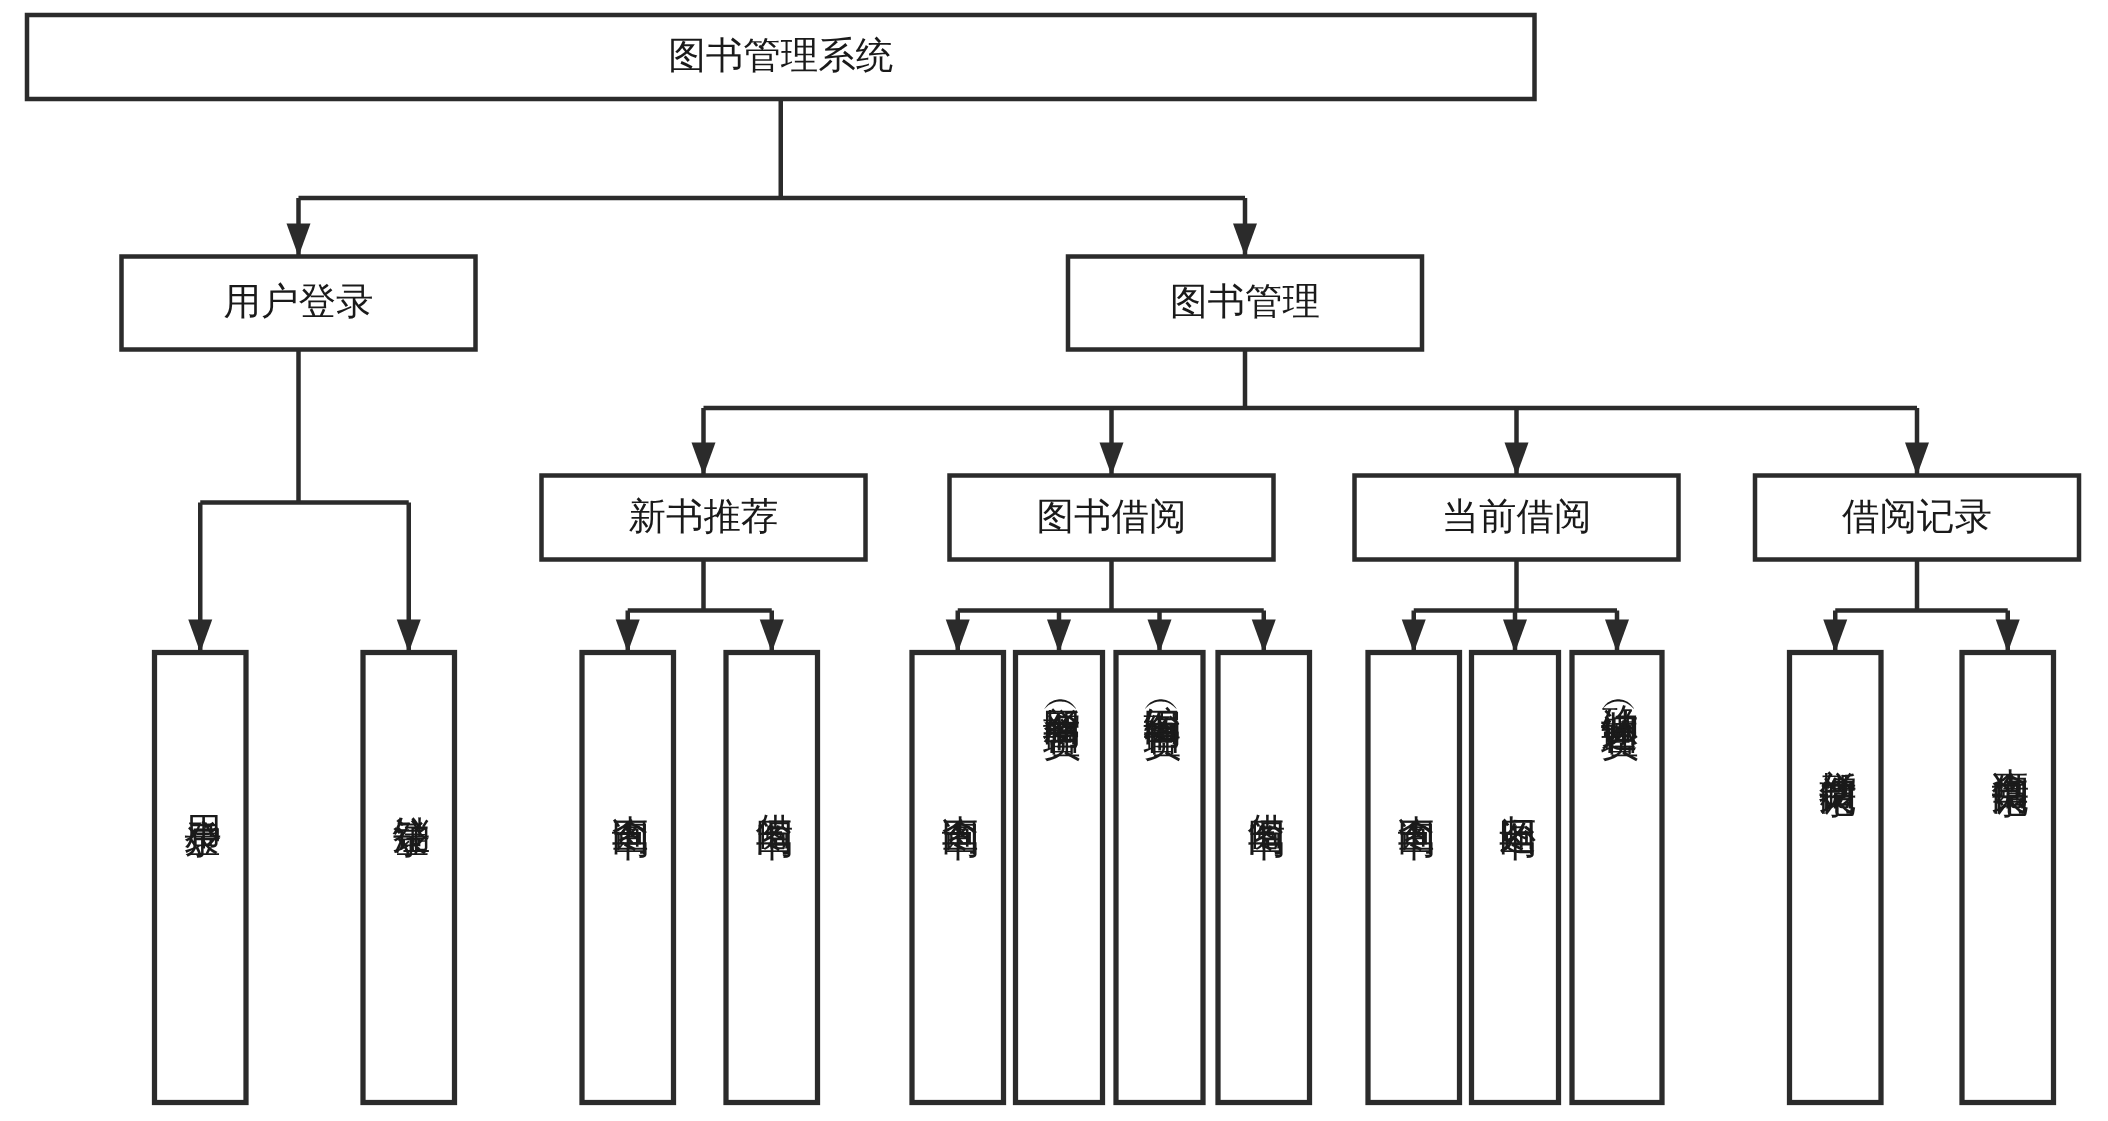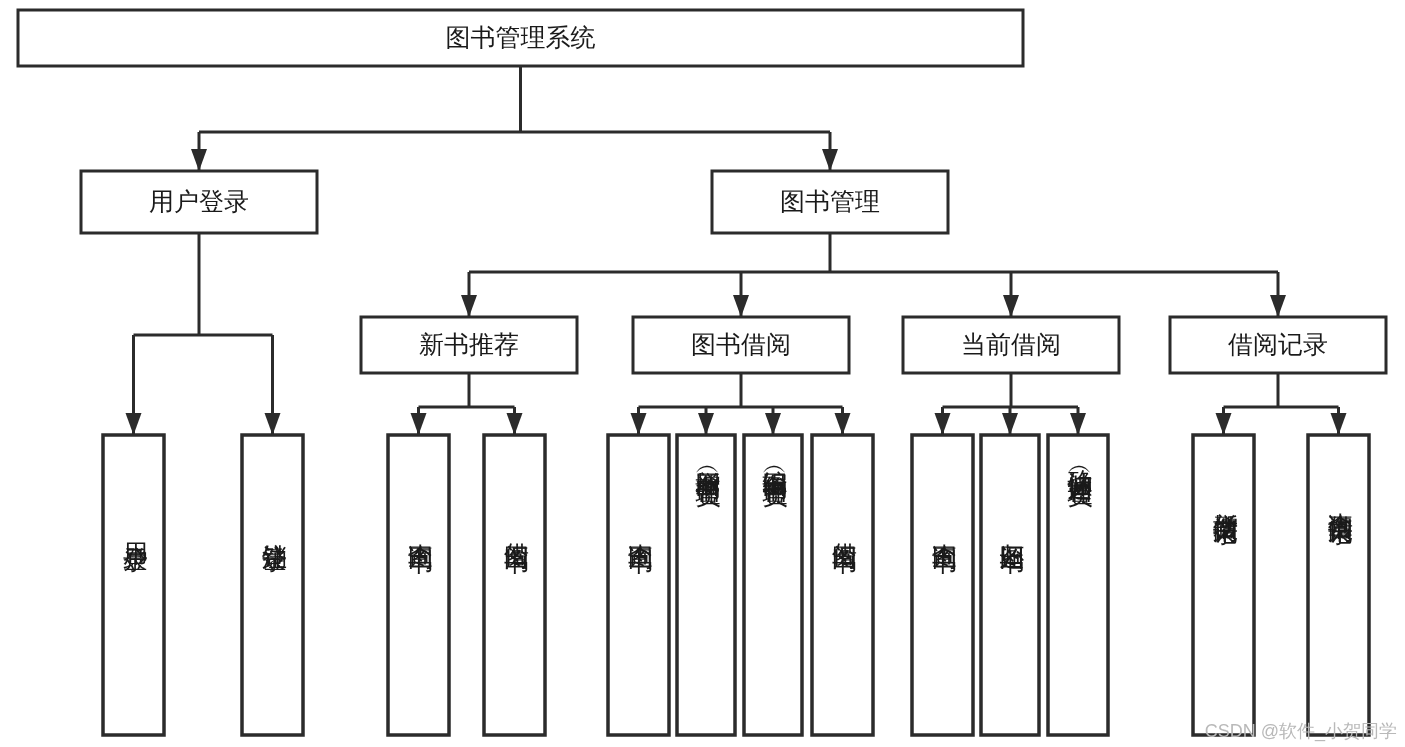--- a/index.html
+++ b/index.html
@@ -164,14 +164,13 @@
         <g>
           <rect class="node-box leaf" x="1193" y="435" width="61" height="300"></rect>
           <text class="node-label v" x="1223.5" y="498" text-anchor="middle" dominant-baseline="hanging" font-size="25">新增借阅记录</text>
         </g>
         <g>
           <rect class="node-box leaf" x="1308" y="435" width="61" height="300"></rect>
           <text class="node-label v" x="1338.5" y="498" text-anchor="middle" dominant-baseline="hanging" font-size="25">查询借阅记录</text>
         </g>
       </g>
   </svg>
-  <div class="watermark">CSDN @软件_小贺同学</div>
 </div>
 
 </body></html>

